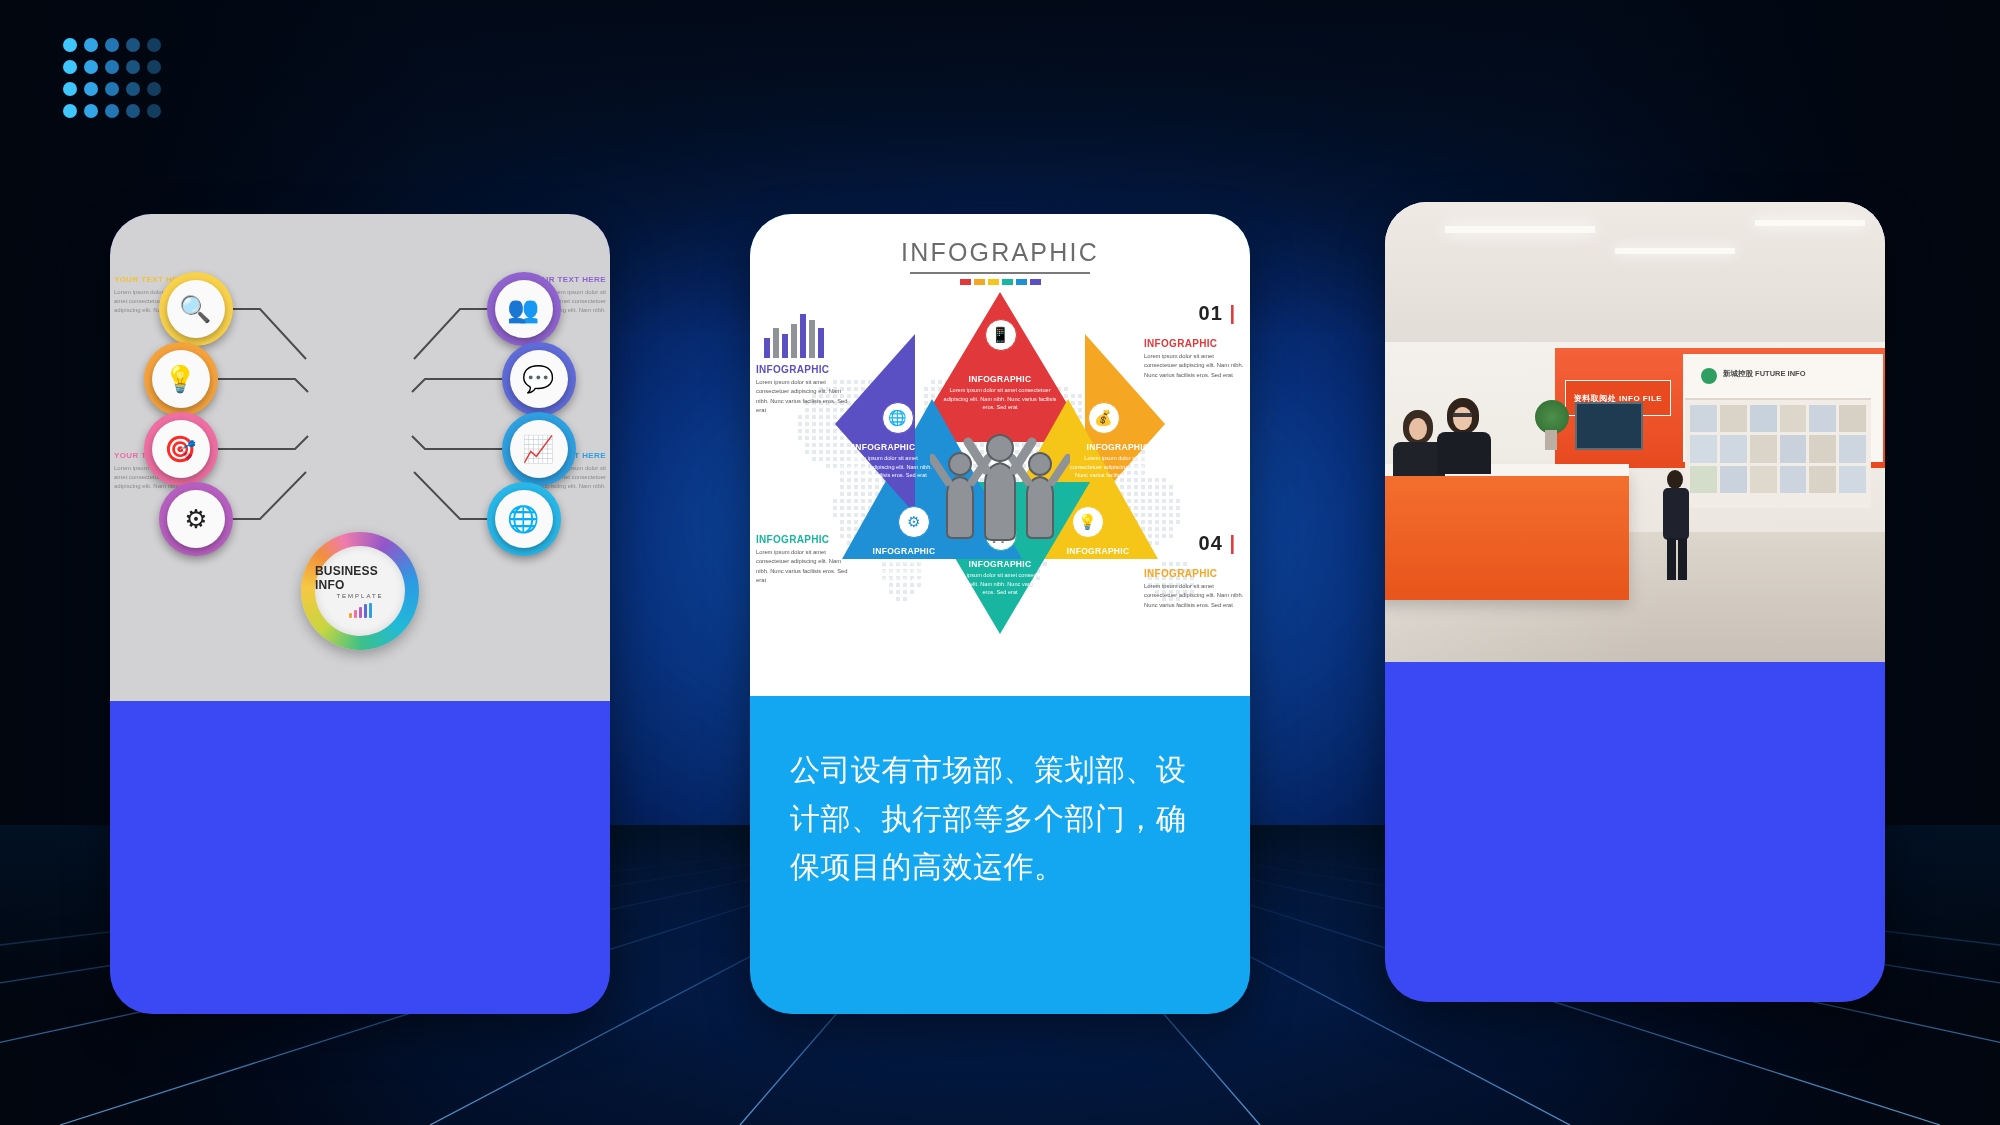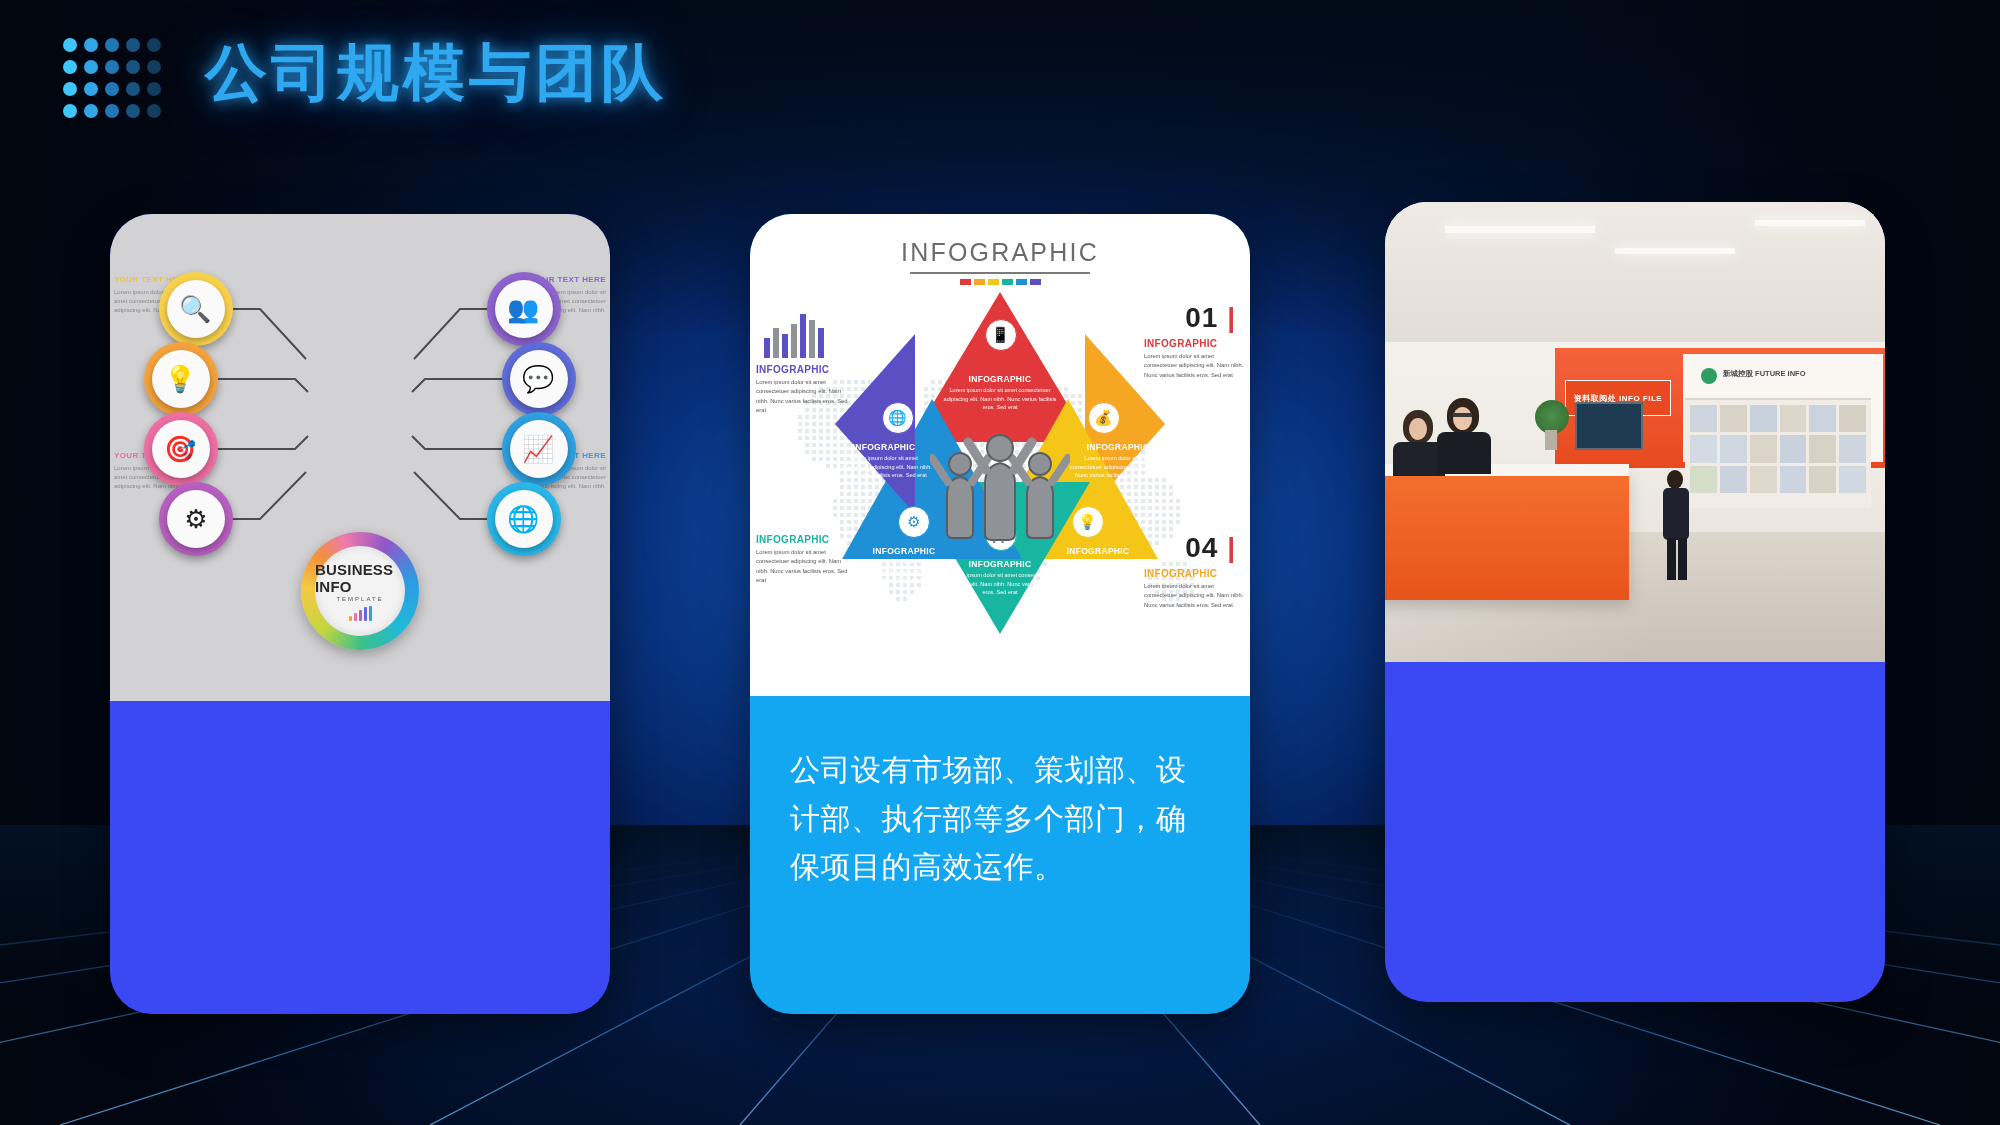--- a/index.html
+++ b/index.html
@@ -80,21 +80,21 @@
       display:flex;align-items:center;justify-content:center;
       box-shadow:0 4px 9px rgba(0,0,0,.33);}
   .hubouter{position:absolute;width:118px;height:118px;border-radius:50%;
       left:191px;top:318px;
       background:conic-gradient(from -18deg,#f07cab 0deg,#9256c8 46deg,#2c9ae4 96deg,#21b9d8 150deg,#3cc08a 196deg,#c7d640 242deg,#f6c842 292deg,#f18f3d 330deg,#f07cab 360deg);
       display:flex;align-items:center;justify-content:center;
       box-shadow:0 5px 13px rgba(0,0,0,.28);}
   .hubinner{width:90px;height:90px;border-radius:50%;background:#f3f3f3;
       display:flex;flex-direction:column;align-items:center;justify-content:center;
       box-shadow:inset 0 0 10px rgba(0,0,0,.12);}
-  .hubinner .t1{font-size:15px;font-weight:800;letter-spacing:.2px;color:#2b2b2b;}
+  .hubinner .t1{font-size:12px;font-weight:800;letter-spacing:.2px;color:#2b2b2b;}
   .hubinner .t2{font-size:6px;letter-spacing:2px;color:#555;margin-top:1px;}
   .hubbars{display:flex;align-items:flex-end;gap:2px;height:15px;margin-top:4px;}
   .hubbars i{width:3px;display:block;border-radius:1px;}
   .micro{position:absolute;font-size:6px;line-height:1.5;color:#8a8a8a;}
   .microHdr{font-size:8px;font-weight:800;letter-spacing:.4px;}
 
   
   .art2{position:absolute;inset:0;background:#ffffff;padding-left:44px;}
   .art2 .hdr{position:absolute;left:0;right:0;top:24px;text-align:center;}
   .art2 .hdr .tt{font-size:25px;letter-spacing:2.2px;color:#6b6b6b;font-weight:400;}
@@ -102,21 +102,21 @@
   .art2 .hdr .sw{display:flex;gap:3px;justify-content:center;margin-top:5px;}
   .art2 .hdr .sw i{width:11px;height:6px;display:block;}
   .art2 .dotmap{position:absolute;left:0;right:0;top:90px;height:370px;opacity:.5;}
   .art2 svg.tri{position:absolute;inset:0;}
   .lbl{position:absolute;text-align:center;color:#fff;}
   .lbl .h{font-size:8.5px;font-weight:800;letter-spacing:.3px;}
   .lbl .p{font-size:5.6px;line-height:1.55;margin-top:2px;opacity:.95;}
   .side{position:absolute;}
   .side .h{font-size:10px;font-weight:800;letter-spacing:.3px;}
   .side .p{font-size:5.8px;line-height:1.6;color:#555;margin-top:3px;}
-  .bignum{position:absolute;font-size:28px;font-weight:800;color:#222;letter-spacing:1px;}
+  .bignum{position:absolute;font-size:20px;font-weight:800;color:#222;letter-spacing:1px;}
   .bignum em{font-style:normal;color:#e1393b;}
   .barchart{position:absolute;display:flex;align-items:flex-end;gap:3px;height:46px;}
   .barchart i{width:6px;display:block;}
 
   
   .art3{position:absolute;inset:0;overflow:hidden;background:#e9e6e1;}
   .ph{position:absolute;}
 
   
   .nosel{user-select:none;}
@@ -186,21 +186,20 @@
       <i style="left:63px; top:44px; background:#19537f;"></i>
       <i style="left:84px; top:44px; background:#123d5f;"></i>
 
       <i style="left:0px;  top:66px; background:#3fc6ff;"></i>
       <i style="left:21px; top:66px; background:#32a5e6;"></i>
       <i style="left:42px; top:66px; background:#2276b4;"></i>
       <i style="left:63px; top:66px; background:#19537f;"></i>
       <i style="left:84px; top:66px; background:#123d5f;"></i>
     </div>
 
-    <div class="title nosel">公司规模与团队</div>
   </div>
 
   <div class="cards">
 
     <div class="card c1">
       <div class="media">
         <div class="art1">
 
           <svg viewBox="0 0 500 487" width="500" height="487">
             <g stroke="#4c4c4c" stroke-width="2" fill="none">

